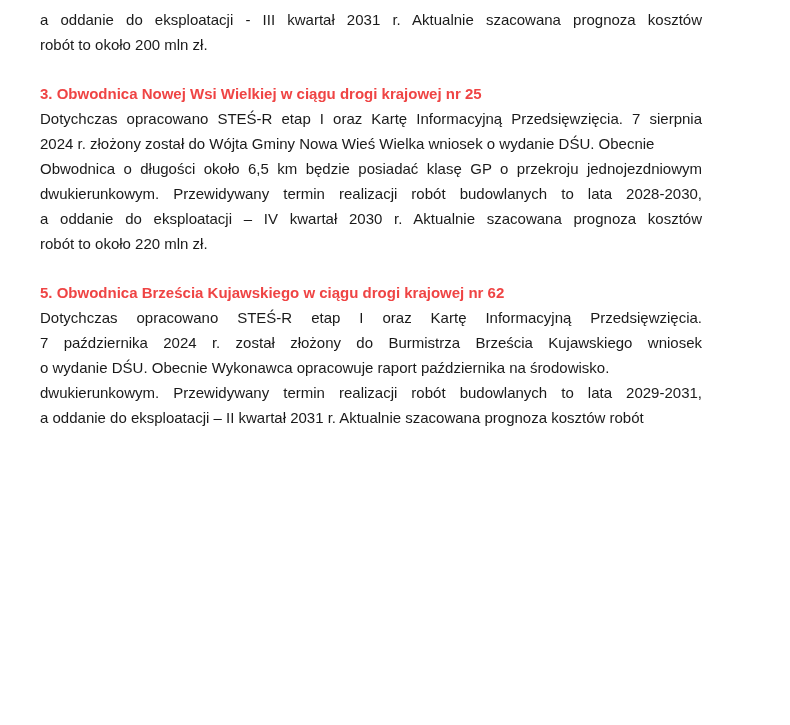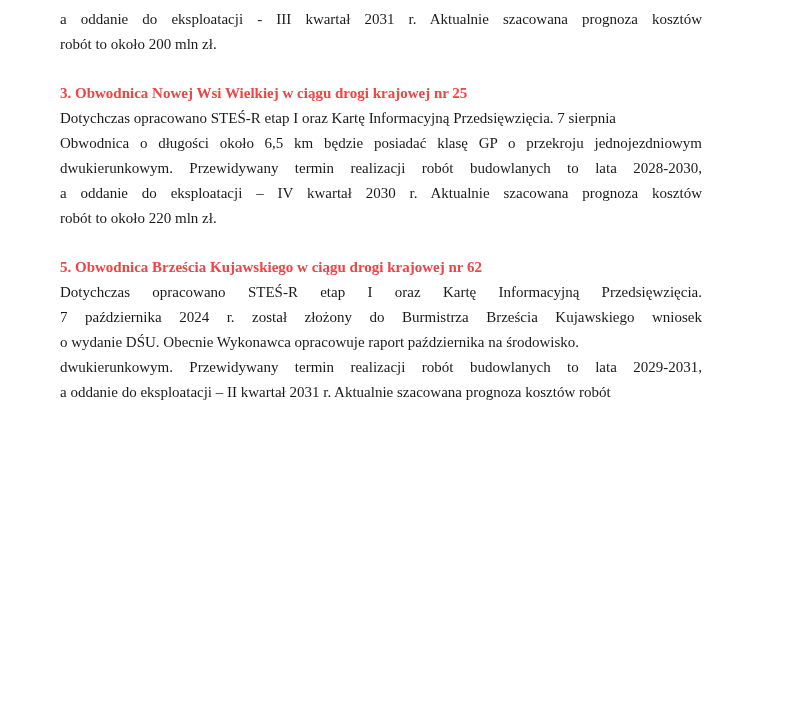--- a/index.html
+++ b/index.html
@@ -6,23 +6,23 @@
     margin: 0;
     padding: 0;
     background: #ffffff;
   }
   .page {
     position: relative;
     width: 790px;
     height: 725px;
     background: #ffffff;
     box-sizing: border-box;
-    padding: 7px 88px 0 60px;
+    padding: 7px 88px 0 40px;
     overflow: hidden;
-    font-family: Liberation Serif, serif;
+    font-family: Liberation Sans, sans-serif;
     font-size: 15px;
     color: #1a1a1a;
   }
   .para .line {
     line-height: 25px;
     text-align: justify;
     text-align-last: justify;
     white-space: normal;
   }
   .para .line:last-child {
@@ -45,20 +45,21 @@
 
   <div class="para">
       <div class="line">a oddanie do eksploatacji - III kwartał 2031 r. Aktualnie szacowana prognoza kosztów</div>
       <div class="line">robót to około 200 mln zł.</div>
     </div>
 
   <div class="section">
     <div class="heading">3. Obwodnica Nowej Wsi Wielkiej w ciągu drogi krajowej nr 25</div>
     <div class="para">
         <div class="line">Dotychczas opracowano STEŚ-R etap I oraz Kartę Informacyjną Przedsięwzięcia.  7 sierpnia</div>
+        <div class="line">2024 r. złożony został do Wójta Gminy Nowa Wieś Wielka wniosek o wydanie DŚU. Obecnie</div>
       </div>
     <div class="para">
         <div class="line">Obwodnica o długości około 6,5 km będzie posiadać klasę GP o przekroju jednojezdniowym</div>
         <div class="line">dwukierunkowym. Przewidywany termin realizacji robót budowlanych to lata 2028-2030,</div>
         <div class="line">a oddanie do eksploatacji – IV kwartał 2030 r. Aktualnie szacowana prognoza kosztów</div>
         <div class="line">robót to około 220 mln zł.</div>
       </div>
   </div>
 
   <div class="section">

